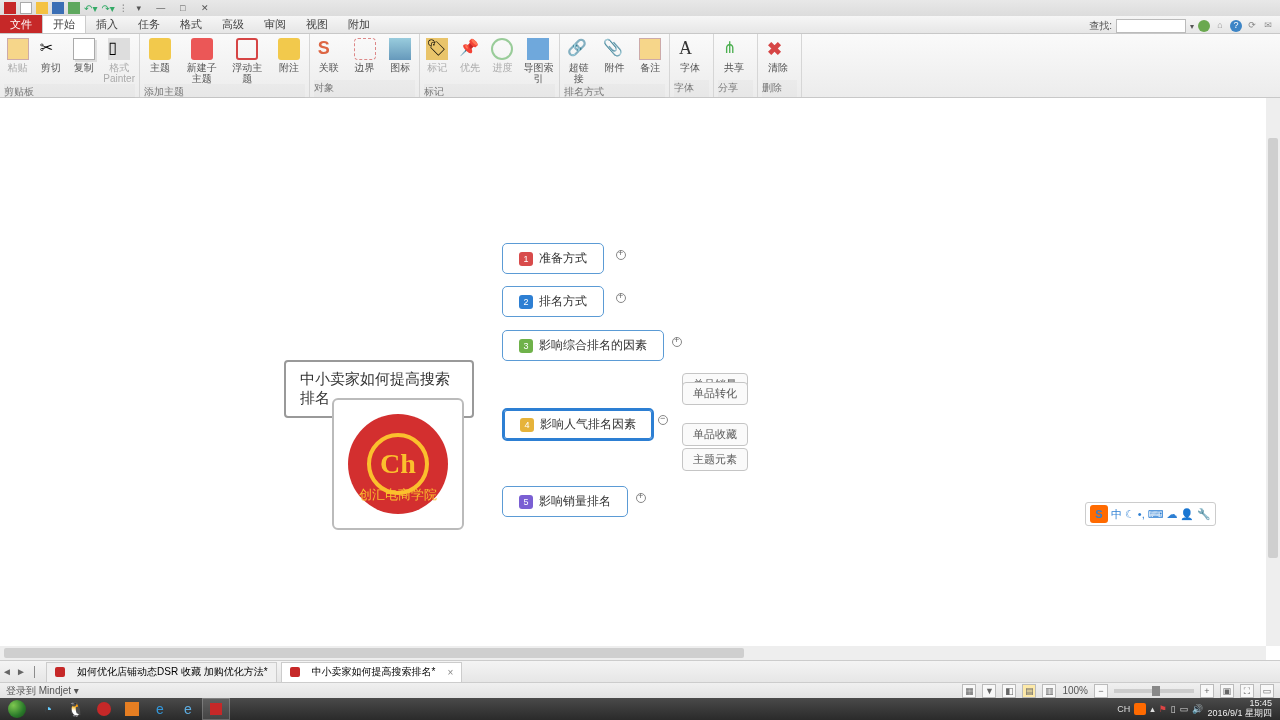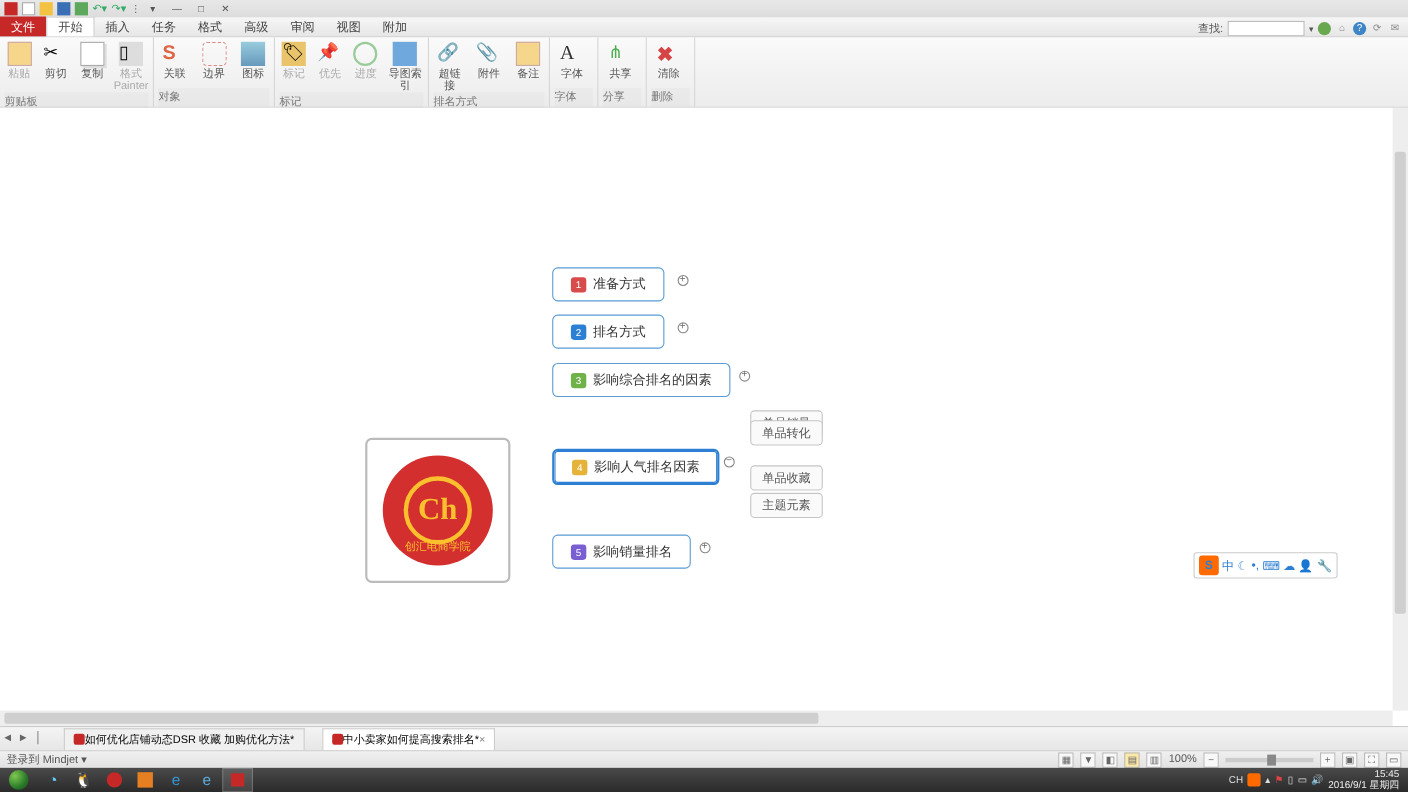--- a/index.html
+++ b/index.html
@@ -41,41 +41,41 @@
 .vscroll-thumb { position:absolute; top:40px; left:2px; width:10px; height:420px; background:#cfcfcf; border-radius:2px;}
 .hscroll { position:absolute; left:0; right:14px; bottom:0; height:14px; background:#eee;}
 .hscroll-thumb { position:absolute; left:4px; top:2px; height:10px; width:740px; background:#cfcfcf; border-radius:2px;}
 
 
 .node { position:absolute; border:1px solid #b0b0b0; border-radius:4px; background:#fff; font-size:13px; color:#333; display:flex; align-items:center; justify-content:center; padding:4px 12px; }
 .central { border:2px solid #999; font-size:15px; padding:8px 14px; }
 .imgbox { position:absolute; border:2px solid #bbb; border-radius:6px; background:#fff; display:flex; align-items:center; justify-content:center; }
 .logo { width:100px; height:100px; border-radius:50%; background:#d32f2f; position:relative; display:flex; align-items:center; justify-content:center; }
 .logo-inner { width:62px; height:62px; border-radius:50%; border:4px solid #fbc02d; background:#d32f2f; display:flex; align-items:center; justify-content:center; color:#fbc02d; font-size:28px; font-weight:bold; font-family:serif; }
-.logo-text { position:absolute; bottom:10px; font-size:10px; color:#fbc02d; }
+.logo-text { position:absolute; bottom:10px; font-size:13px; color:#fbc02d; }
 .bnode { border:1.5px solid #5b9bd5; border-radius:5px; background:#fff; font-size:12px; padding:6px 16px; }
 .bnode.sel { border:2px solid #2d7fd3; box-shadow: 0 0 0 1px #2d7fd3 inset; }
 .num-badge { display:inline-block; width:14px; height:14px; border-radius:3px; color:#fff; font-size:9px; text-align:center; line-height:14px; margin-right:6px; vertical-align:middle;}
 .leaf { border:1px solid #c5c5c5; border-radius:4px; background:#fafafa; font-size:11px; padding:3px 10px; color:#555; }
 .expand { position:absolute; width:10px; height:10px; border:1px solid #888; border-radius:50%; background:#fff; }
 .expand::after{content:"+"; position:absolute; top:-3px; left:1px; font-size:9px; color:#666;}
 .collapse { position:absolute; width:10px; height:10px; border:1px solid #888; border-radius:50%; background:#fff;}
 .collapse::after{content:"−"; position:absolute; top:-3px; left:1px; font-size:9px; color:#666;}
 
 svg.connectors { position:absolute; inset:0; pointer-events:none; }
 
 
 .ime-bar { position:absolute; right:50px; bottom:120px; display:flex; gap:3px; background:#fff; border:1px solid #ccc; padding:2px 4px; border-radius:3px; align-items:center;}
 .ime-bar span{ font-size:11px; color:#2d7fd3; }
 .ime-s { width:18px; height:18px; background:#ff6a00; color:#fff; font-weight:bold; font-size:12px; text-align:center; line-height:18px; border-radius:3px;}
 
 
 .tabstrip { position:absolute; left:0; right:0; bottom:38px; height:22px; background:linear-gradient(#f4f4f4,#e6e6e6); border-top:1px solid #ccc; display:flex; align-items:center; font-size:10px;}
 .navarrow { width:14px; text-align:center; color:#666; cursor:pointer;}
-.doctab { display:flex; align-items:center; padding:0 8px; height:20px; border:1px solid #ccc; border-bottom:none; background:#f0f0f0; margin-left:16px; gap:0; cursor:pointer;}
+.doctab { display:flex; align-items:center; padding:0 8px; height:20px; border:1px solid #ccc; border-bottom:none; background:#f0f0f0; margin-left:4px; gap:12px; cursor:pointer;}
 .doctab.active { background:#fff; }
 .doctab .dot{width:10px;height:10px;background:#c62828;border-radius:2px;}
 .doctab .x{color:#888; cursor:pointer; font-size:10px;}
 
 
 .statusbar { position:absolute; left:0; right:0; bottom:22px; height:16px; background:linear-gradient(#f0f0f0,#e2e2e2); font-size:10px; color:#555; display:flex; align-items:center; padding:0 6px; border-top:1px solid #ccc;}
 .status-right { margin-left:auto; display:flex; align-items:center; gap:6px;}
 .zoom-track{width:80px; height:4px; background:#ccc; position:relative;}
 .zoom-thumb{position:absolute; left:38px; top:-3px; width:8px; height:10px; background:#888;}
 .sb-btn{width:14px;height:14px;border:1px solid #bbb; background:#f8f8f8; font-size:9px; text-align:center; line-height:12px; color:#666;}
@@ -151,20 +151,41 @@
           <div class="ri-label">复制</div>
         </div>
       <div class="ritem disabled">
           <div class="ri-icon" style="background:#ddd;">▯</div>
           <div class="ri-label" style="white-space:pre;">格式
 Painter</div>
         </div>
     </div>
     <div class="rgroup-label">剪贴板</div>
   </div>
+  <div class="rgroup" style="width:170px;">
+    <div class="rgroup-items">
+      <div class="ritem">
+          <div class="ri-icon" style="background:#f2c94c;border-radius:3px;"></div>
+          <div class="ri-label">主题</div>
+        </div>
+      <div class="ritem wide">
+          <div class="ri-icon" style="background:#eb5757;border-radius:3px;"></div>
+          <div class="ri-label">新建子主题</div>
+        </div>
+      <div class="ritem wide">
+          <div class="ri-icon" style="border:2px solid #d64545;border-radius:3px;"></div>
+          <div class="ri-label">浮动主题</div>
+        </div>
+      <div class="ritem">
+          <div class="ri-icon" style="background:#f2c94c;border-radius:3px;position:relative;"></div>
+          <div class="ri-label">附注</div>
+        </div>
+    </div>
+    <div class="rgroup-label">添加主题</div>
+  </div>
   <div class="rgroup" style="width:110px;">
     <div class="rgroup-items">
       <div class="ritem">
           <div class="ri-icon" style="color:#d64;font-size:18px;font-weight:bold;">S</div>
           <div class="ri-label">关联</div>
         </div>
       <div class="ritem">
           <div class="ri-icon" style="border:1px dashed #d88;border-radius:4px;"></div>
           <div class="ri-label">边界</div>
         </div>
@@ -249,20 +270,21 @@
       <path d="M 475 277 Q 490 277 490 202 Q 490 200 502 200" stroke="#999" fill="none" stroke-width="1.5"></path>
       <path d="M 475 277 Q 490 277 490 245 Q 490 245 502 245" stroke="#999" fill="none" stroke-width="1.5"></path>
       <path d="M 475 277 Q 490 277 490 322 Q 490 322 502 322" stroke="#999" fill="none" stroke-width="1.5"></path>
       <path d="M 475 277 Q 490 277 490 400 Q 490 400 502 400" stroke="#999" fill="none" stroke-width="1.5"></path>
       <path d="M 647 322 Q 670 322 670 285 Q 670 285 682 285" stroke="#aaa" fill="none"></path>
       <path d="M 647 322 Q 670 322 670 310 Q 670 310 682 310" stroke="#aaa" fill="none"></path>
       <path d="M 647 322 Q 670 322 670 335 Q 670 335 682 335" stroke="#aaa" fill="none"></path>
       <path d="M 647 322 Q 670 322 670 360 Q 670 360 682 360" stroke="#aaa" fill="none"></path>
     </svg>
 
+    <div class="node central" style="left:284px; top:262px; width:190px;">中小卖家如何提高搜索排名</div>
 
     <div class="imgbox" style="left:332px; top:300px; width:132px; height:132px;">
       <div class="logo">
         <div class="logo-inner">Ch</div>
         <div class="logo-text">创汇电商学院</div>
       </div>
     </div>
 
     <div class="node bnode" style="left:502px; top:145px;">
       <span class="num-badge" style="background:#d84b4b;">1</span>

